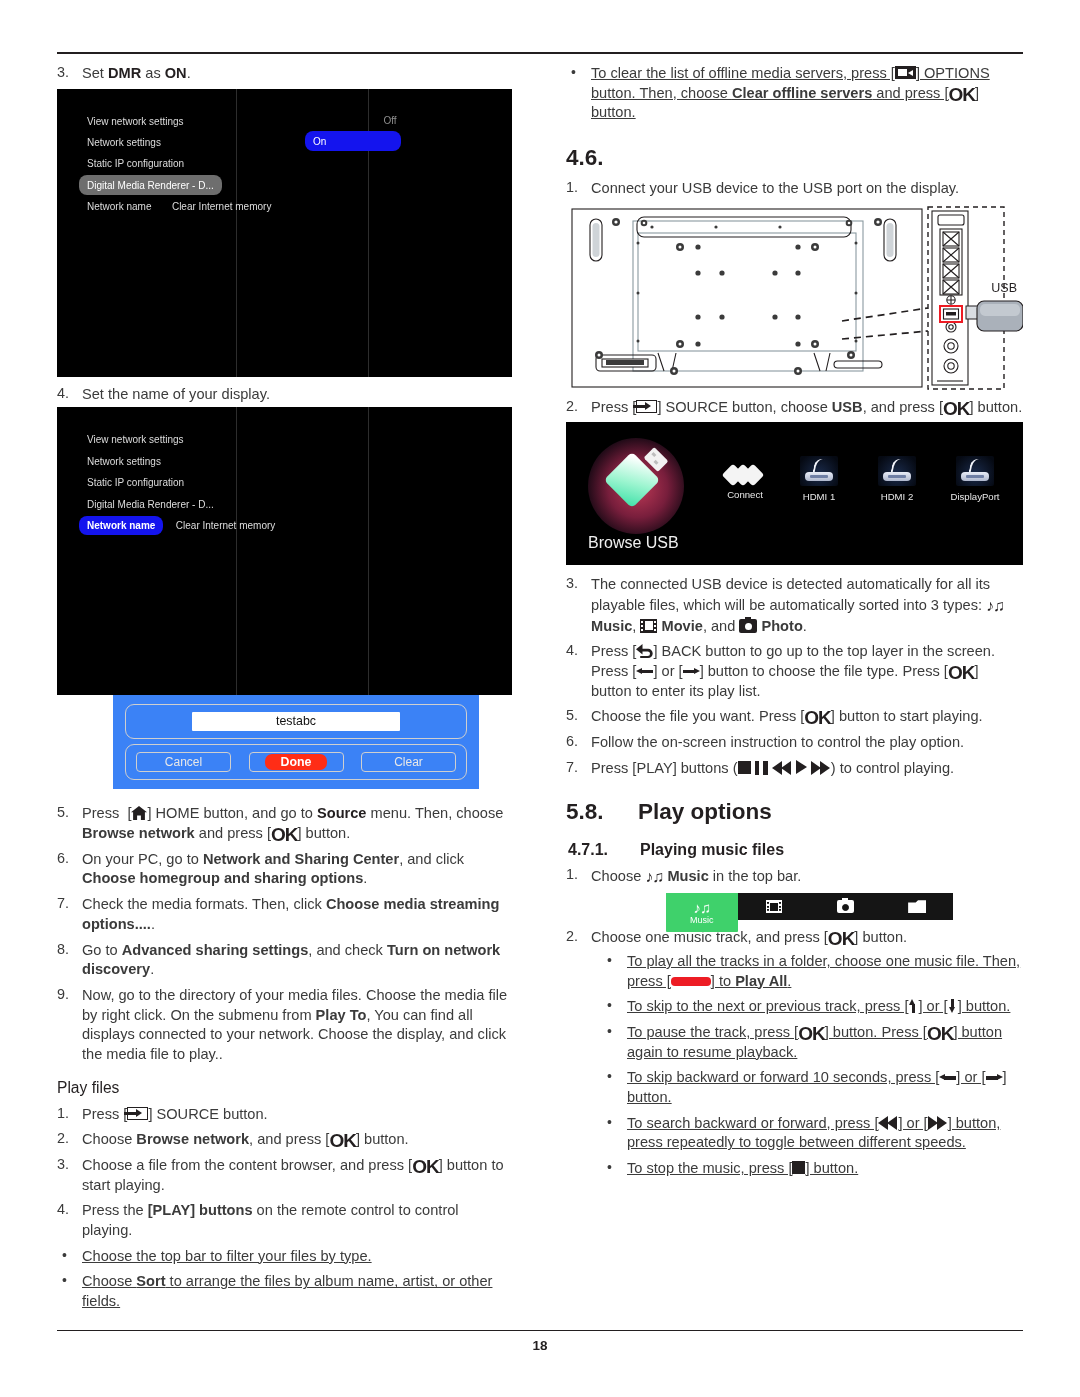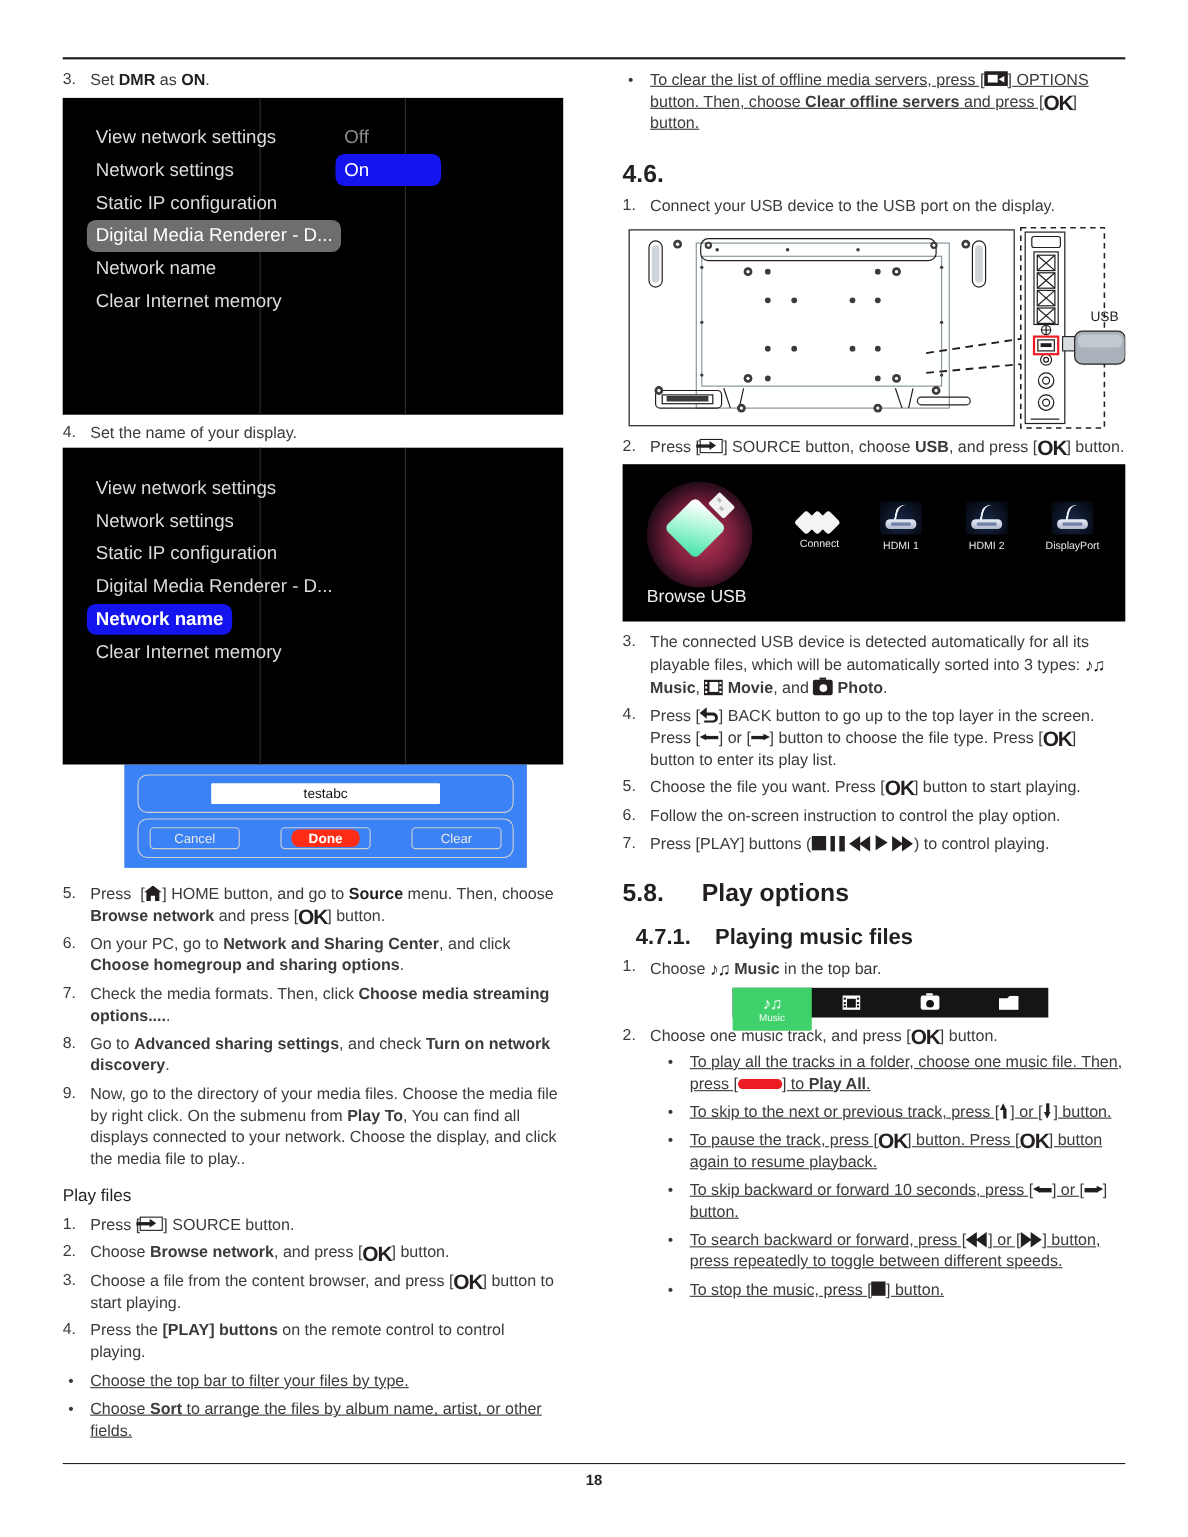--- a/index.html
+++ b/index.html
@@ -31,21 +31,21 @@
   .li .txt { flex:1; font-size:14.6px; line-height:1.35; color:#3b3b3b; }
   .bul { display:flex; margin-bottom:6px; }
   .bul .dot { width:25px; flex:0 0 25px; font-size:14px; color:#3b3b3b; text-align:left; padding-left:5px;}
   .bul .txt { flex:1; font-size:14.6px; line-height:1.35; color:#3b3b3b;text-decoration:underline; }
 
   .indent-bul { padding-left:36px; }
 
   
   .h2 { display:flex; align-items:baseline; font-weight:bold; font-size:22.5px; color:#231f20; margin:14px 0 8px 0; }
   .h2 .n { width:72px; flex:0 0 72px; }
-  .h3 { display:flex; align-items:baseline; font-weight:bold; font-size:20px; color:#231f20; margin:16px 0 7px 12px; }
+  .h3 { display:flex; align-items:baseline; font-weight:bold; font-size:16px; color:#231f20; margin:16px 0 7px 2px; }
   .h3 .n { width:72px; flex:0 0 72px; }
   .h4 { font-weight:normal; font-size:15.6px; color:#231f20; margin:14px 0 8px 0; }
   .plain-lbl { font-size:14.4px; color:#3b3b3b; margin:8px 0 4px 0; }
   .ok { font-weight:bold; font-size:19px; letter-spacing:-1px; line-height:0.8; color:#231f20; vertical-align:-3px; }
   .kbox {
     display:inline-block; width:21px; height:13px; border:1.6px solid #231f20;
     position:relative; vertical-align:-1px; background:#fff;
   }
   .kbox.src::after{
     content:""; position:absolute; left:-4px; top:4.2px; width:15px; height:3.2px; background:#231f20;
@@ -108,37 +108,37 @@
   .photog::after{content:"";position:absolute;left:6px;top:-2.2px;width:6px;height:2.2px;background:#231f20;}
 
   
   .osd {
     background:#000; position:relative; color:#fff;
     font-family:"Liberation Sans", sans-serif;
   }
   .osd .divider { position:absolute; top:0; bottom:0; width:1px; background:#2d2d2d; }
   .osd-menu { position:absolute; left:22px; top:22px; width:205px; }
   .osd-item {
-    font-size:17px; color:#ddd; padding:4.4px 8px; margin-bottom:1px;
+    font-size:10px; color:#ddd; padding:4.4px 8px; margin-bottom:1px;
     border-radius:8px; display:inline-block; white-space:nowrap;
   }
   .osd-item.sel-grey { background:#6e6e6e; color:#fff; }
   .osd-item.sel-blue { background:#1414ee; color:#fff; font-weight:bold; }
   .osd-val { position:absolute; left:248px; top:22px; width:170px; }
   .osd-val .osd-item { display:block; }
 
   
   .dlg { background:#3b82f6; padding:9px 12px; }
   .dlg-field-wrap { border:1.4px solid #cfcfcf; border-radius:9px; padding:7px 10px; }
   .dlg-field { background:#fff; height:19px; border-radius:1px; text-align:center;
                font-size:12.4px; color:#111; line-height:19px; margin:0 56px; }
   .dlg-btns { border:1.4px solid #cfcfcf; border-radius:9px; padding:7px 10px; margin-top:5px;
               display:flex; justify-content:space-between; align-items:center; }
   .dlg-btn { border:1.2px solid #cfcfcf; border-radius:4px; font-size:12px; color:#e8e8e8;
-             padding:2px 0; width:82px; text-align:center; }
+             padding:2px 0; width:95px; text-align:center; }
   .dlg-btn.done-wrap { position:relative; }
   .dlg-btn .done-pill { background:#ff2d16; color:#fff; font-weight:bold; border-radius:7px;
                         display:inline-block; padding:1px 16px; font-size:12.4px; }
 
   
   .src-osd { height:143px; position:relative; overflow:hidden; }
   .usb-glow { position:absolute; left:22px; top:16px; width:96px; height:96px; border-radius:50%;
      background: radial-gradient(circle at 52% 52%, rgba(200,60,90,.95) 0%, rgba(160,40,80,.75) 42%,
                  rgba(80,25,55,.45) 70%, rgba(0,0,0,0) 100%); }
   .usb-stick { position:absolute; left:46px; top:38px; width:40px; height:40px;
@@ -219,21 +219,21 @@
       <div class="divider" style="left:311px;"></div>
       <div class="osd-menu">
         <div class="osd-item">View network settings</div>
         <div class="osd-item">Network settings</div>
         <div class="osd-item">Static IP configuration</div>
         <div class="osd-item sel-grey">Digital Media Renderer - D...</div>
         <div class="osd-item">Network name</div>
         <div class="osd-item">Clear Internet memory</div>
       </div>
       <div class="osd-val">
-        <div class="osd-item" style="color:#8e8e8e;">Off</div>
+        <div class="osd-item" style="color:#8e8e8e;text-align:center;">Off</div>
         <div class="osd-item sel-blue" style="width:96px;font-weight:normal;">On</div>
       </div>
     </div>
 
     <div class="li" style="margin:8px 0 3px 0;">
       <div class="num">4.</div>
       <div class="txt">Set the name of your display.</div>
     </div>
 
     <div class="osd" style="width:455px;height:288px;">

